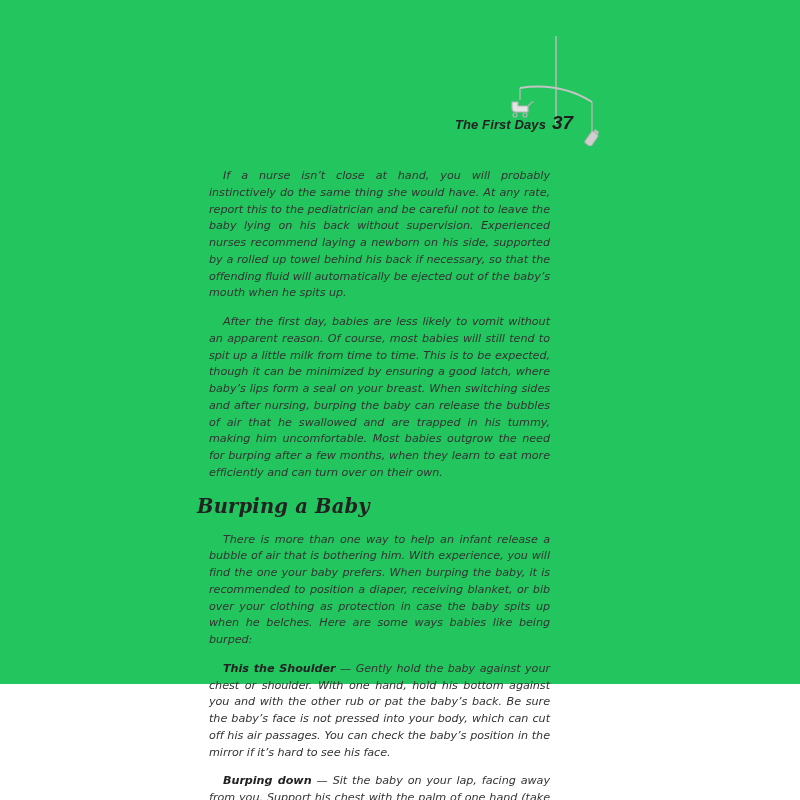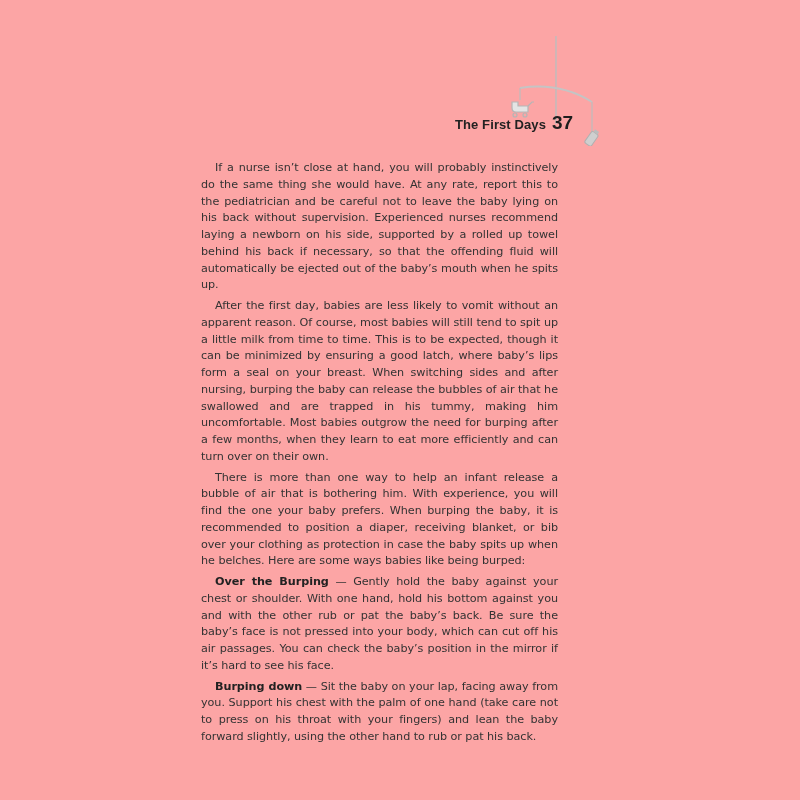--- a/index.html
+++ b/index.html
@@ -11,22 +11,23 @@
       width: 800px;
       height: 800px;
       position: relative;
       overflow: hidden;
       font-family: "Liberation Sans", sans-serif;
       color: #2a2a2a;
     }
     .page {
       position: absolute;
       left: 0; top: 0;
-      width: 800px; height: 800px;
-      background: #fca5a5;
+      width: 800px; height: 684px;
+      background: #22c55e;
+      font-style: italic;
     }
     .mobile {
       position: absolute;
       left: 500px;
       top: 36px;
       width: 110px;
       height: 110px;
     }
     .running-head {
       position: absolute;
@@ -56,21 +57,21 @@
       top: 156px;
       width: 365px;
       font-family: "DejaVu Sans", sans-serif;
       font-size: 11.2px;
       line-height: 16.75px;
       color: #333;
       text-align: justify;
       letter-spacing: -0.05px;
     }
     .body-text p {
-      margin: 4px;
+      margin: 12px;
       text-indent: 14px;
     }
     .section-heading {
       font-family: "DejaVu Serif", serif;
       font-weight: bold;
       font-size: 19.5px;
       line-height: 26px;
       color: #222;
       margin: 9px 0 4px 0;
       letter-spacing: 0.2px;
@@ -109,21 +110,22 @@
   </svg>
 
   <div class="running-head">
     <span class="running-title">The First Days</span><span class="page-number">37</span>
   </div>
 
   <div class="body-text">
     <p>If a nurse isn’t close at hand, you will probably instinctively do the same thing she would have. At any rate, report this to the pediatrician and be careful not to leave the baby lying on his back without supervision. Experienced nurses recommend laying a newborn on his side, supported by a rolled up towel behind his back if necessary, so that the offending fluid will automatically be ejected out of the baby’s mouth when he spits up.</p>
     <p>After the first day, babies are less likely to vomit without an apparent reason. Of course, most babies will still tend to spit up a little milk from time to time. This is to be expected, though it can be minimized by ensuring a good latch, where baby’s lips form a seal on your breast. When switching sides and after nursing, burping the baby can release the bubbles of air that he swallowed and are trapped in his tummy, making him uncomfortable. Most babies outgrow the need for burping after a few months, when they learn to eat more efficiently and can turn over on their own.</p>
 
+    <h2 class="section-heading">Burping a Baby</h2>
 
     <p>There is more than one way to help an infant release a bubble of air that is bothering him. With experience, you will find the one your baby prefers. When burping the baby, it is recommended to position a diaper, receiving blanket, or bib over your clothing as protection in case the baby spits up when he belches. Here are some ways babies like being burped:</p>
 
-    <p><span class="run-in">Over the Burping</span><span> — </span><span>Gently hold the baby against your chest or shoulder. With one hand, hold his bottom against you and with the other rub or pat the baby’s back. Be sure the baby’s face is not pressed into your body, which can cut off his air passages. You can check the baby’s position in the mirror if it’s hard to see his face.</span></p>
+    <p><span class="run-in">This the Shoulder</span><span> — </span><span>Gently hold the baby against your chest or shoulder. With one hand, hold his bottom against you and with the other rub or pat the baby’s back. Be sure the baby’s face is not pressed into your body, which can cut off his air passages. You can check the baby’s position in the mirror if it’s hard to see his face.</span></p>
 
     <p><span class="run-in">Burping down</span><span> — </span><span>Sit the baby on your lap, facing away from you. Support his chest with the palm of one hand (take care not to press on his throat with your fingers) and lean the baby forward slightly, using the other hand to rub or pat his back.</span></p>
   </div>
 
 </div>
 
 </body></html>

